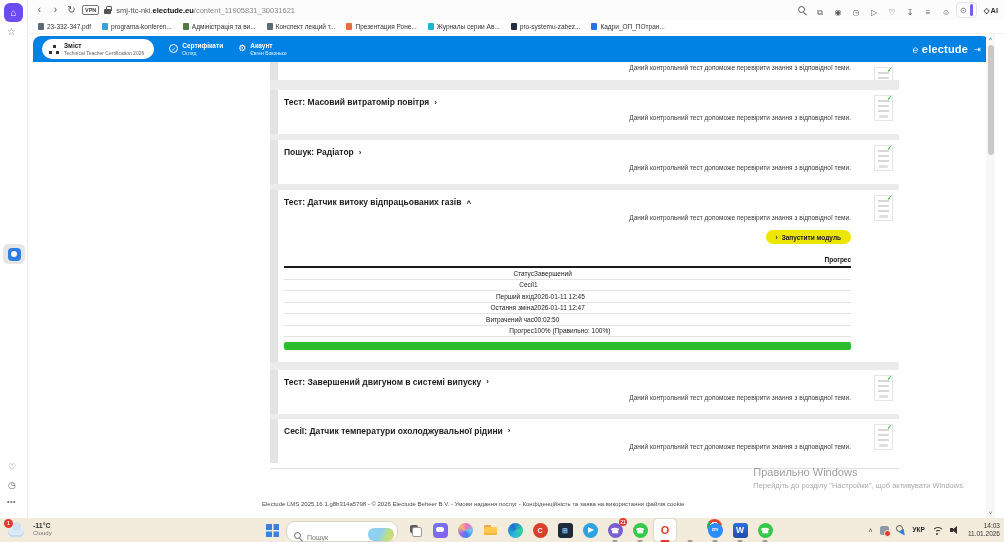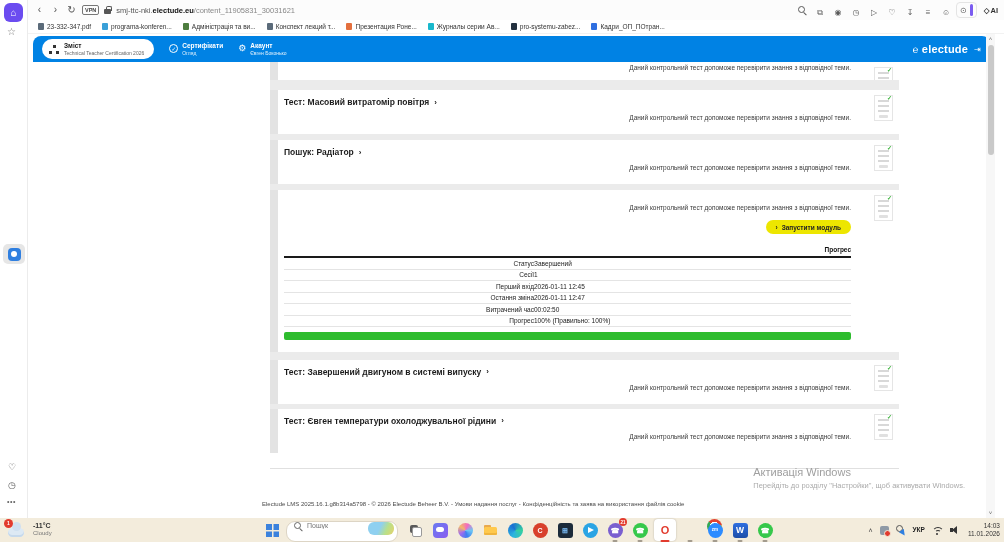--- a/index.html
+++ b/index.html
@@ -109,21 +109,21 @@
   .cloud { position:relative; width:22px; height:15px; }
   .cloud::before { content:""; position:absolute; bottom:0; left:2px; width:16px; height:9px; background:#dde9f4; border-radius:6px; box-shadow:inset 0 -2px 0 #c6d9ec; }
   .cloud::after { content:""; position:absolute; top:0; left:6px; width:9px; height:9px; border-radius:50%; background:#cfe0f0; }
   .wbadge { position:absolute; top:-3px; left:-2px; width:9px; height:9px; border-radius:50%; background:#e23b2e; color:#fff; font-size:5px; display:flex; align-items:center; justify-content:center; font-weight:700; z-index:2; }
   .wtemp { font-size:7px; font-weight:700; color:#333; line-height:1.3; }
   .wcond { font-size:6px; color:#777; line-height:1.3; }
 
   .start { position:absolute; left:266px; top:6px; width:13px; height:13px; background:
     linear-gradient(var(--taskbar-bg),var(--taskbar-bg)) 6px 0/1.5px 13px no-repeat,
     linear-gradient(var(--taskbar-bg),var(--taskbar-bg)) 0 6px/13px 1.5px no-repeat, #3b82dd; }
-  .search { position:absolute; left:286px; top:3px; width:112px; height:21px; background:#fff; border:1px solid #ddd5c5; border-radius:9px; display:flex; align-items:flex-start; padding:0 3px 0 7px; gap:4px; }
+  .search { position:absolute; left:286px; top:3px; width:112px; height:21px; background:#fff; border:1px solid #ddd5c5; border-radius:9px; display:flex; align-items:flex-end; padding:0 3px 0 7px; gap:4px; }
   .i-mag { position:relative; width:9px; height:9px; flex:none; }
   .i-mag::before { content:""; position:absolute; left:0; top:0; width:5px; height:5px; border:1.2px solid #666; border-radius:50%; }
   .i-mag::after { content:""; position:absolute; right:1px; bottom:1px; width:3.5px; height:1.2px; background:#666; transform:rotate(45deg); }
   .sinput { flex:1; min-width:0; border:none; outline:none; background:transparent; font-size:7px; color:#444; }
   .simg { width:26px; height:13px; border-radius:6px; flex:none; background:linear-gradient(115deg,#8fd0f0 0 45%,#b8e08a 70%,#e8d26a); }
 
   .apps { position:absolute; left:404px; top:1px; display:flex; gap:3px; }
   .appcell { position:relative; width:22px; height:22px; display:flex; align-items:center; justify-content:center; border-radius:4px; }
   .appcell.active { background:#fff; box-shadow:0 0 2px rgba(0,0,0,.25); }
   .ic { width:15px; height:15px; border-radius:50%; display:flex; align-items:center; justify-content:center; font-weight:700; font-size:7px; line-height:1; }
@@ -332,20 +332,24 @@
             <div class="thumb">
               <span class="chk">✓</span>
               <span class="bars"></span>
               <span class="cap"></span>
             </div>
           </div>
         </div>
 
       <div class="card xcard">
         <span class="strip"></span>
+        <div class="title">
+            <span>Тест: Датчик витоку відпрацьованих газів</span>
+            <span class="chev">˄</span>
+          </div>
         <div class="desc">Даний контрольний тест допоможе перевірити знання з відповідної теми.</div>
         <div class="launch">
             <span class="lc">›</span>
             <span>Запустити модуль</span>
           </div>
         <div class="pheading">Прогрес</div>
         <div class="ptable">
 
             <div class="prow">
               <span class="pl">Статус</span>
@@ -399,38 +403,38 @@
             <div class="thumb">
               <span class="chk">✓</span>
               <span class="bars"></span>
               <span class="cap"></span>
             </div>
           </div>
 
           <div class="card">
             <span class="strip"></span>
             <div class="title">
-              <span>Тест: Євген температури охолоджувальної рідини</span>
+              <span>Сесії: Датчик температури охолоджувальної рідини</span>
               <span class="chev">›</span>
             </div>
             <div class="desc">Даний контрольний тест допоможе перевірити знання з відповідної теми.</div>
             <div class="thumb">
               <span class="chk">✓</span>
               <span class="bars"></span>
               <span class="cap"></span>
             </div>
           </div>
         </div>
 
     </div>
 
     <div class="divider"></div>
 
     <div class="wm">
-      <div class="t">Активація Windows</div>
+      <div class="t">Правильно Windows</div>
       <div class="s">Перейдіть до розділу "Настройки", щоб активувати Windows.</div>
     </div>
 
     <div class="footer">Electude LMS 2025.16.1.g8b314a5798 - © 2026 Electude Beheer B.V. - Умови надання послуг - Конфіденційність та заява на використання файлів cookie</div>
 
     <div class="pscroll">
       <div class="ps-up">˄</div>
       <div class="ps-thumb"></div>
       <div class="ps-dn">˅</div>
     </div>

